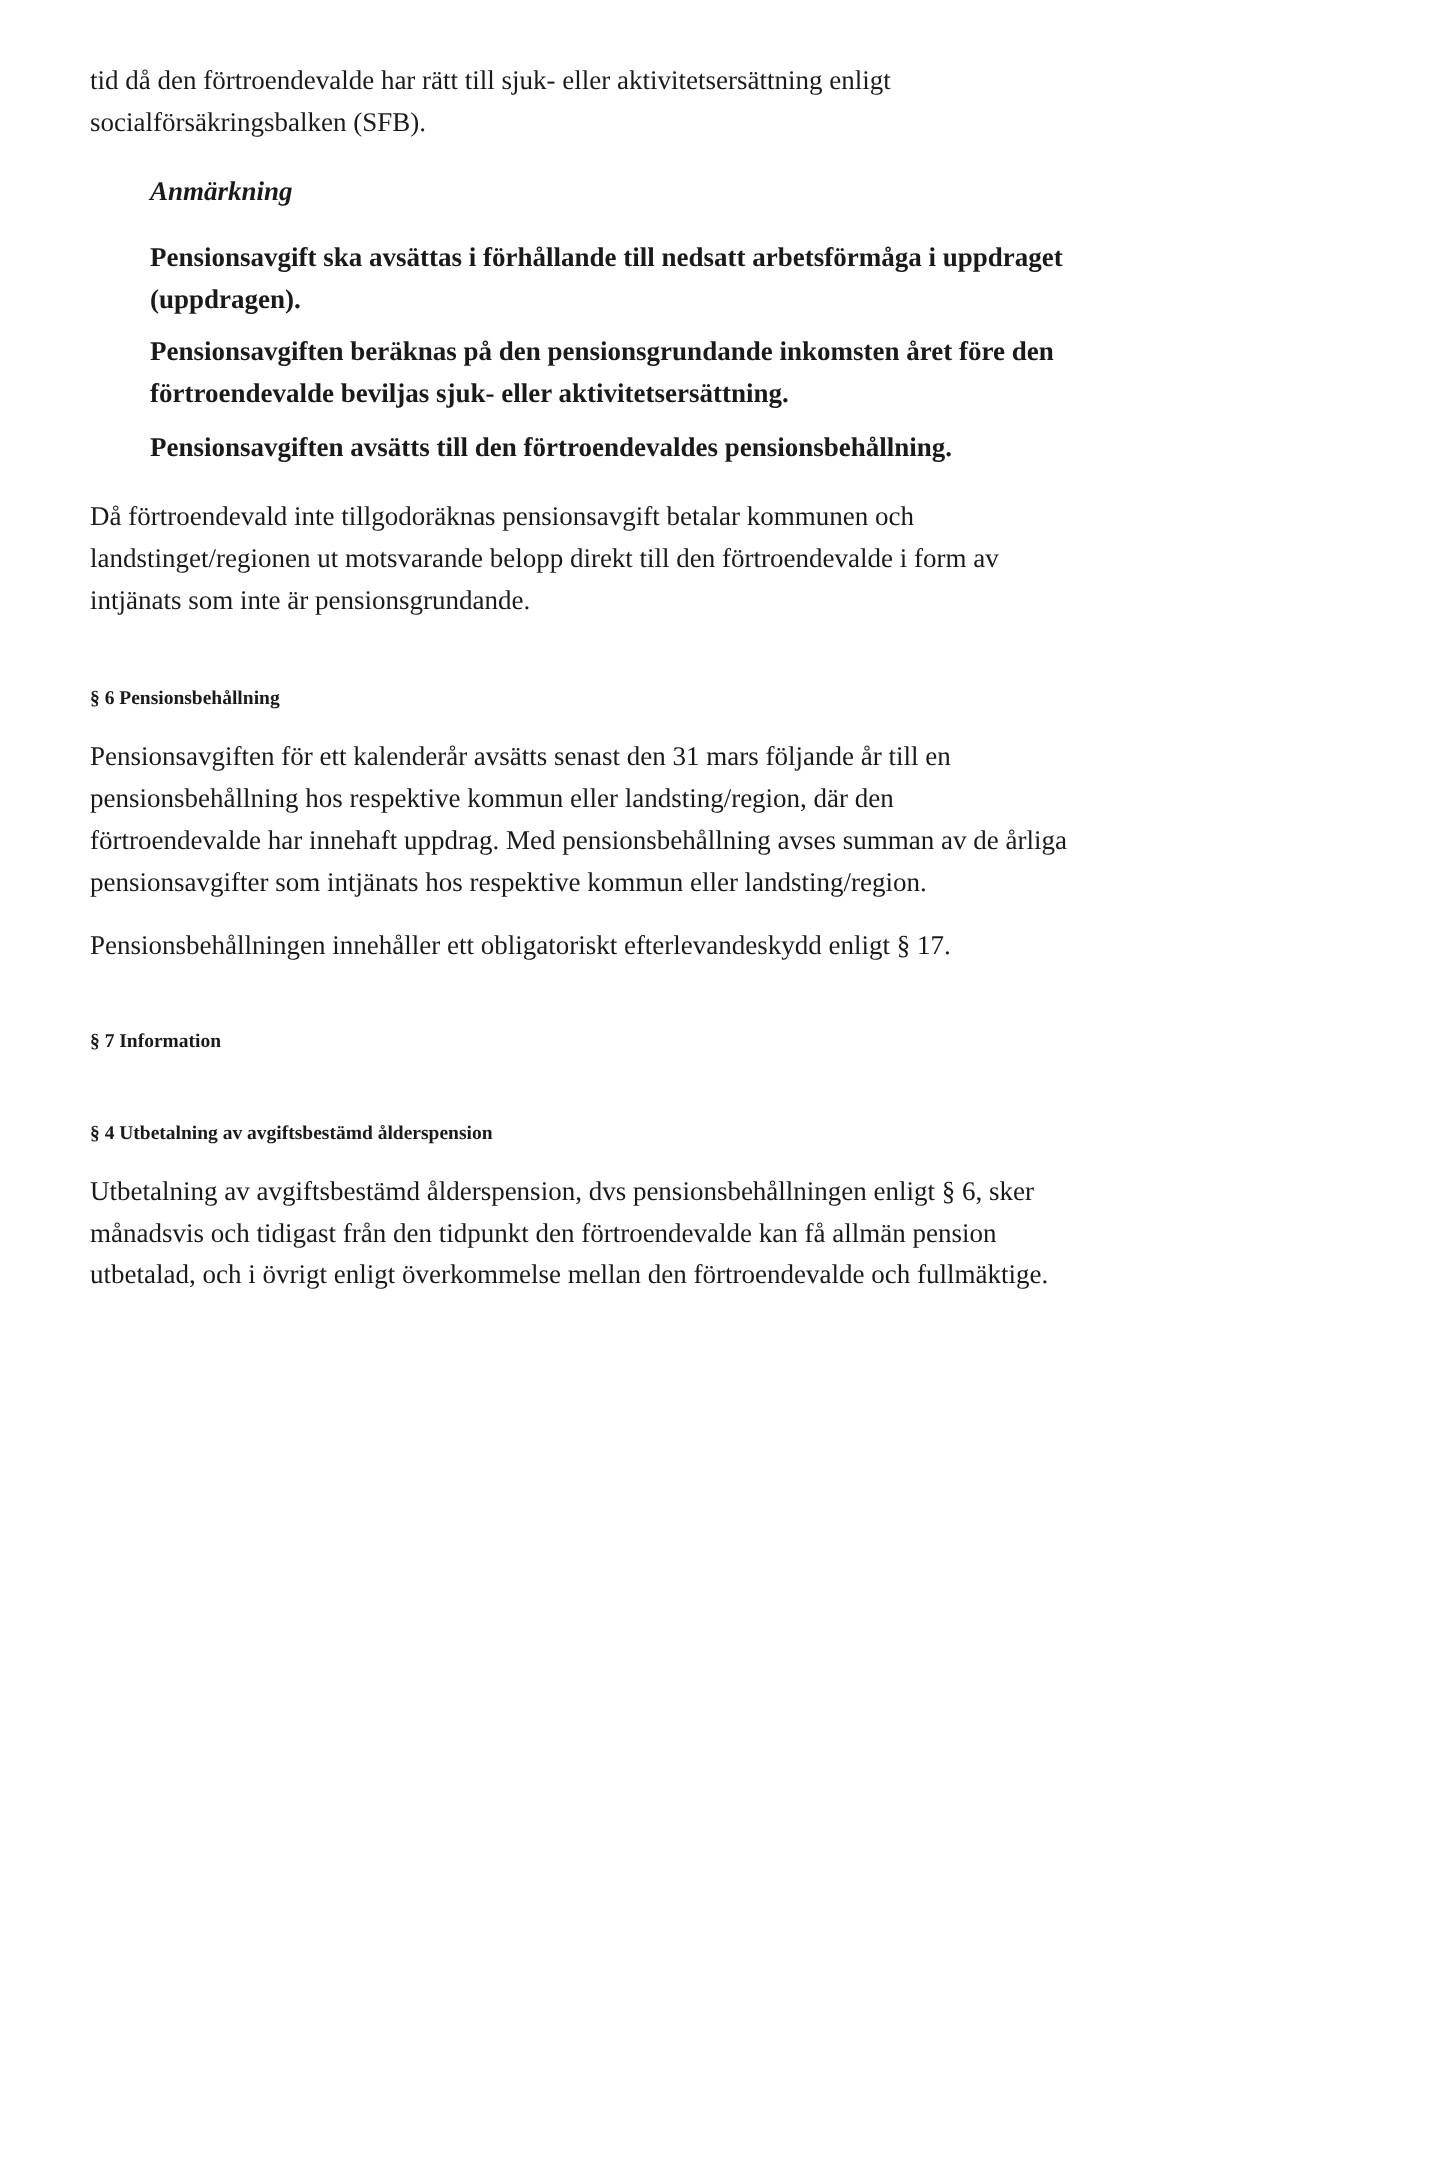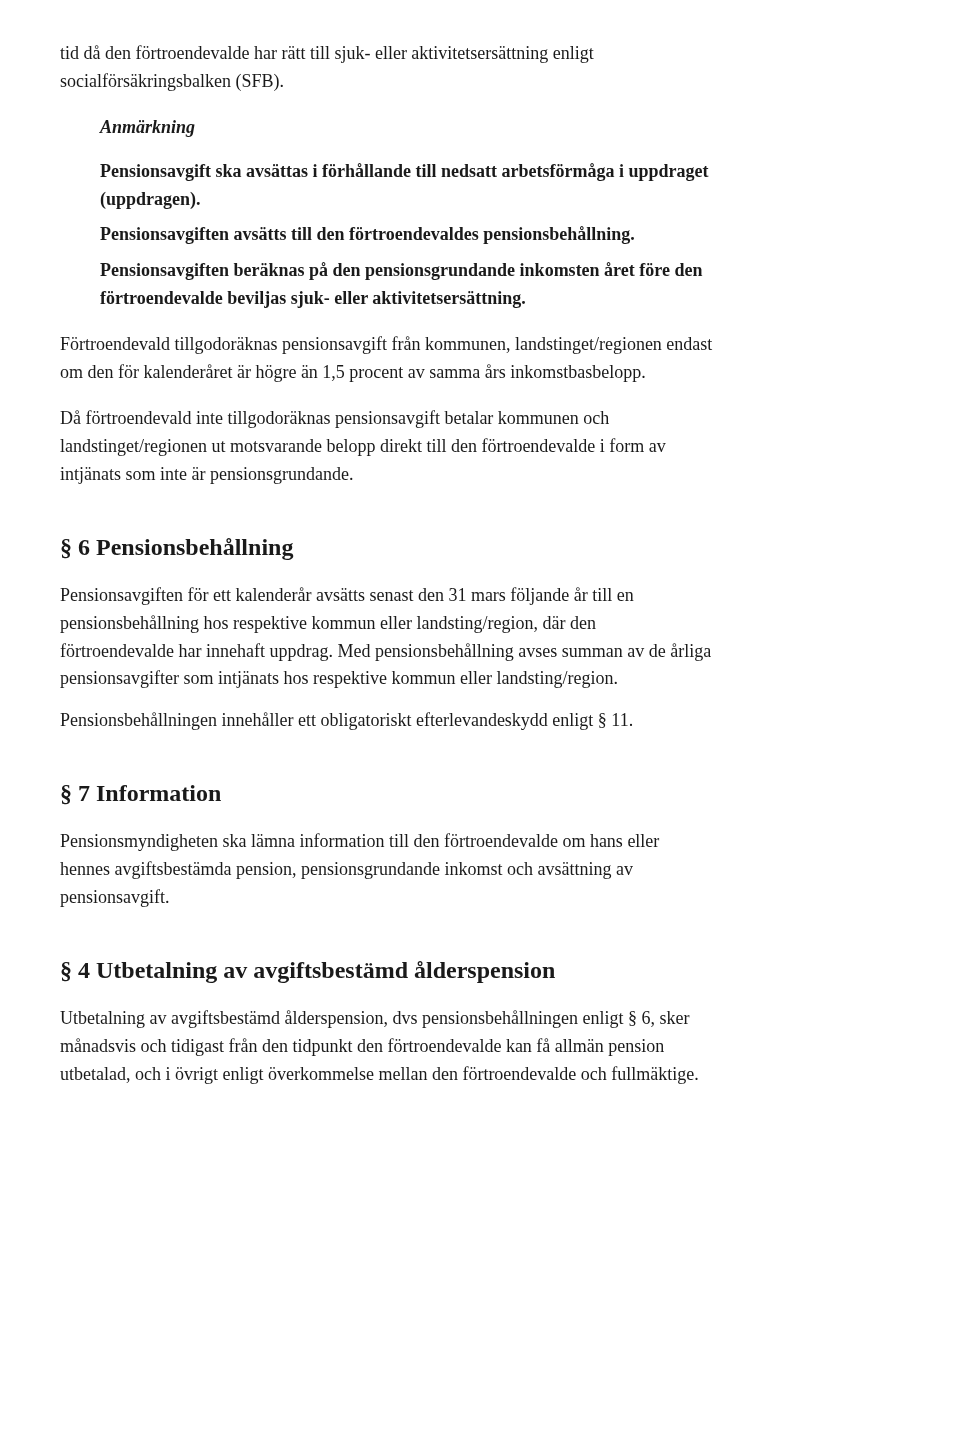--- a/index.html
+++ b/index.html
@@ -40,54 +40,52 @@
     .anmarkning-text {
       margin-bottom: 8px;
       font-weight: bold;
     }
 
     .body-paragraph {
       margin-bottom: 18px;
     }
 
     .section-heading {
-      font-size: 24px;
+      font-size: 13px;
       font-weight: bold;
       margin: 40px 0 16px 0;
     }
 
     .section-paragraph {
       margin-bottom: 14px;
     }
   </style>
 </head>
 <body>
 
 <div class="page">
 
   <p class="intro-text">tid då den förtroendevalde har rätt till sjuk- eller aktivitetsersättning enligt socialförsäkringsbalken (SFB).</p>
 
   <div class="anmarkning-block">
     <div class="anmarkning-title">Anmärkning</div>
     <p class="anmarkning-text">Pensionsavgift ska avsättas i förhållande till nedsatt arbetsförmåga i uppdraget (uppdragen).</p>
+    <p class="anmarkning-text">Pensionsavgiften beräknas på den pensionsgrundande inkomsten året före den förtroendevalde beviljas sjuk- eller aktivitetsersättning.</p>
     <p class="anmarkning-text">Pensionsavgiften avsätts till den förtroendevaldes pensionsbehållning.</p>
-    <p class="anmarkning-text">Pensionsavgiften beräknas på den pensionsgrundande inkomsten året före den förtroendevalde beviljas sjuk- eller aktivitetsersättning.</p>
   </div>
 
-  <p class="body-paragraph">Förtroendevald tillgodoräknas pensionsavgift från kommunen, landstinget/regionen endast om den för kalenderåret är högre än 1,5 procent av samma års inkomstbasbelopp.</p>
 
   <p class="body-paragraph">Då förtroendevald inte tillgodoräknas pensionsavgift betalar kommunen och landstinget/regionen ut motsvarande belopp direkt till den förtroendevalde i form av intjänats som inte är pensionsgrundande.</p>
 
   <h2 class="section-heading">§ 6  Pensionsbehållning</h2>
 
   <p class="section-paragraph">Pensionsavgiften för ett kalenderår avsätts senast den 31 mars följande år till en pensionsbehållning hos respektive kommun eller landsting/region, där den förtroendevalde har innehaft uppdrag. Med pensionsbehållning avses summan av de årliga pensionsavgifter som intjänats hos respektive kommun eller landsting/region.</p>
 
-  <p class="section-paragraph">Pensionsbehållningen innehåller ett obligatoriskt efterlevandeskydd enligt § 11.</p>
+  <p class="section-paragraph">Pensionsbehållningen innehåller ett obligatoriskt efterlevandeskydd enligt § 17.</p>
 
   <h2 class="section-heading">§ 7  Information</h2>
 
-  <p class="section-paragraph">Pensionsmyndigheten ska lämna information till den förtroendevalde om hans eller hennes avgiftsbestämda pension, pensionsgrundande inkomst och avsättning av pensionsavgift.</p>
 
   <h2 class="section-heading">§ 4  Utbetalning av avgiftsbestämd ålderspension</h2>
 
   <p class="section-paragraph">Utbetalning av avgiftsbestämd ålderspension, dvs pensionsbehållningen enligt § 6, sker månadsvis och tidigast från den tidpunkt den förtroendevalde kan få allmän pension utbetalad, och i övrigt enligt överkommelse mellan den förtroendevalde och fullmäktige.</p>
 
 </div>
 
 </body></html>

